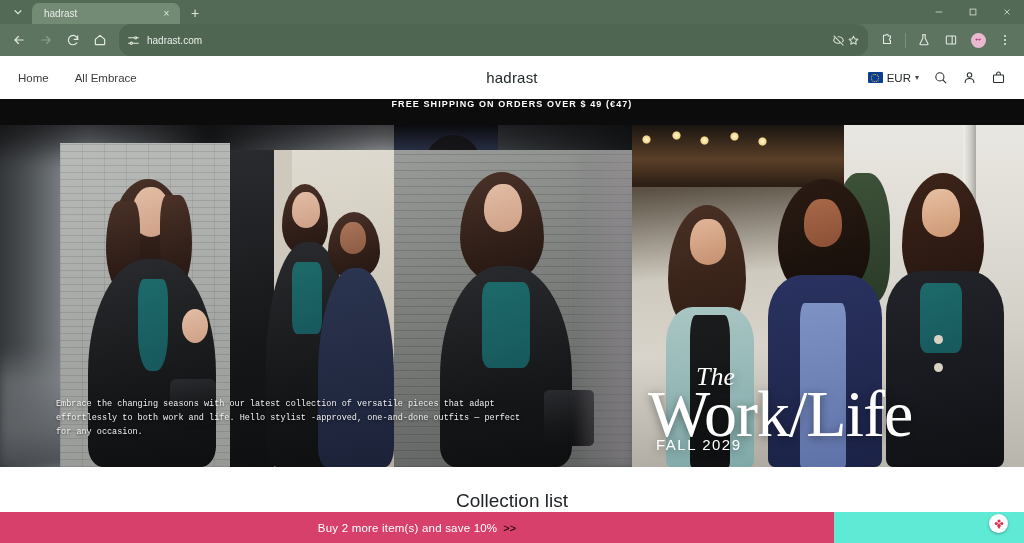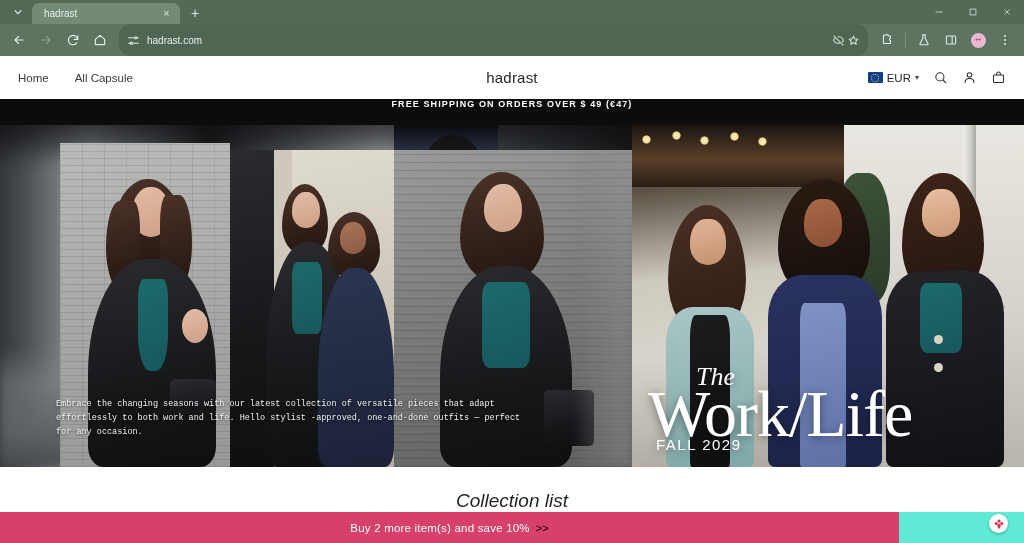--- a/index.html
+++ b/index.html
@@ -269,27 +269,27 @@
     margin-top: -4px;
   }
   .ht-bottom {
     display: flex; align-items: baseline; gap: 13px; margin-top: -6px; margin-left: 8px;
   }
   .ht-caps { font-size: 33px; font-style: italic; }
   .ht-season { font-size: 15px; letter-spacing: 1.5px; font-family: "Liberation Sans", sans-serif; }
 
   
   .collection {
-    background: #fff; padding-top: 23px; text-align: center; font-style: italic;
+    background: #fff; padding-top: 23px; text-align: center;
   }
   .collection-title { font-size: 19px; color: #1f2326; }
 
   
   .promo {
-    position: absolute; left: 0; bottom: 0; width: 899px; height: 31px;
+    position: absolute; left: 0; bottom: 0; width: 834px; height: 31px;
     background: #d6406a;
     display: flex; align-items: center; justify-content: center;
   }
   .promo-text {
     font-size: 11.5px; color: #fff; letter-spacing: .2px;
   }
   .promo-arrow { margin-left: 6px; font-size: 11px; }
   .badge {
     position: absolute; right: 16px; bottom: 10px;
     width: 19px; height: 19px; border-radius: 50%;
@@ -414,21 +414,21 @@
           <circle cx="12" cy="19" r="1.7"></circle>
         </svg>
     </div>
   </div>
 
   <div class="viewport">
 
     <div class="site-header">
       <div class="site-nav">
         <span class="nav-link">Home</span>
-        <span class="nav-link">All Capsule</span>
+        <span class="nav-link">All Embrace</span>
       </div>
 
       <div class="site-logo">hadrast</div>
 
       <div class="header-right">
         <div class="currency">
           <span class="flag"></span>
           <span class="cur-code">EUR</span>
           <span class="cur-caret">▾</span>
         </div>

